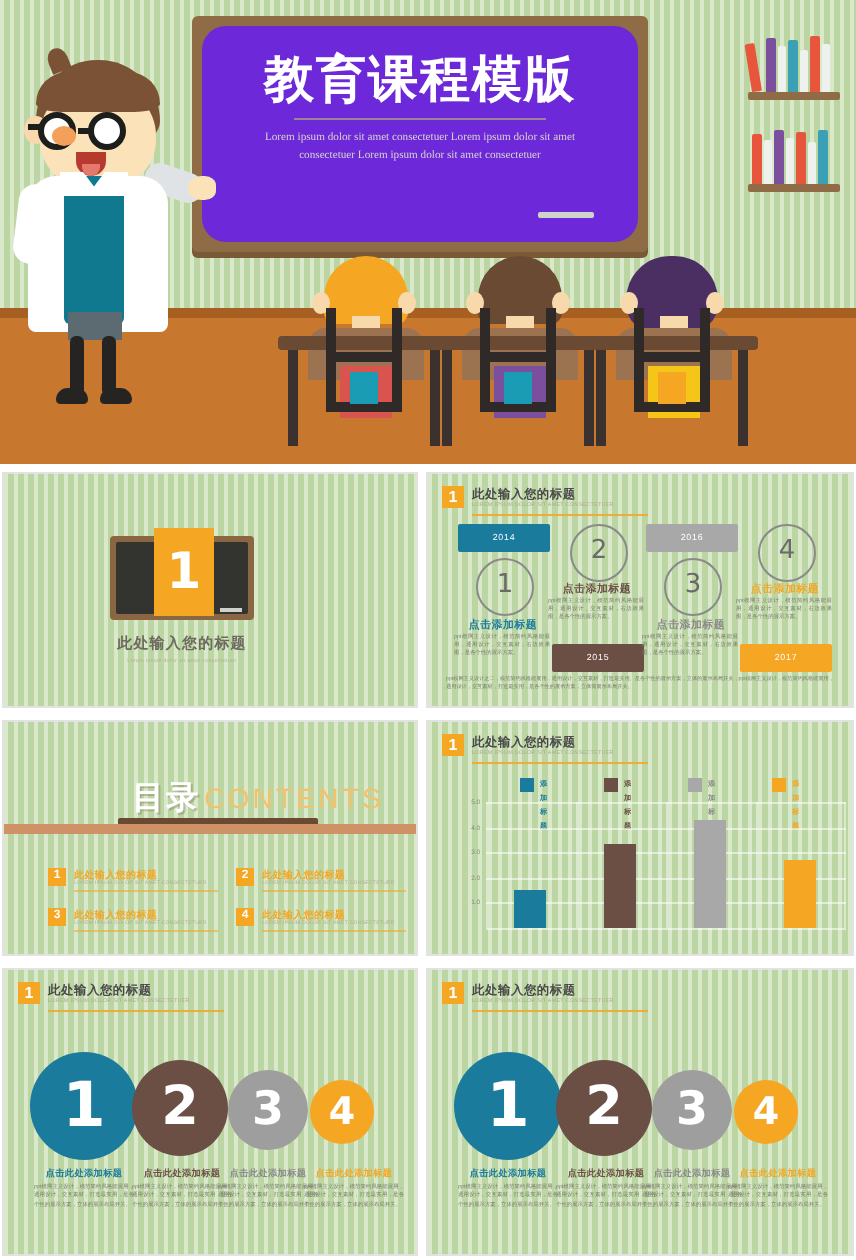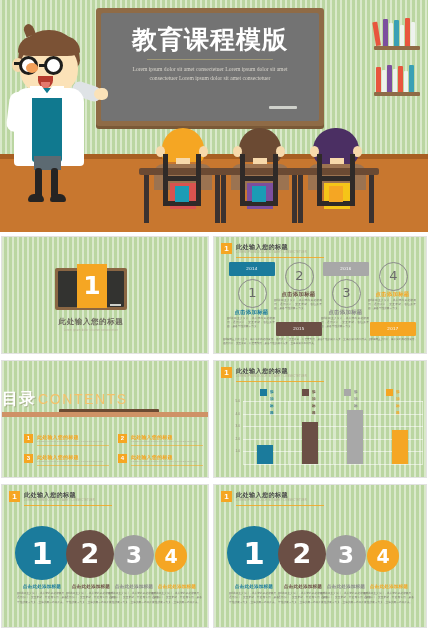--- a/index.html
+++ b/index.html
@@ -16,21 +16,21 @@
 
   
   .hero{position:absolute;left:0;top:0;width:428px;height:232px;overflow:hidden;}
   .hero .floor{position:absolute;left:0;bottom:0;width:100%;height:78px;background:#c8772f;}
   .hero .floor:before{content:"";position:absolute;left:0;top:0;width:100%;height:5px;background:#a85f22;}
   .hero .wallpart{position:absolute;left:0;top:0;width:100%;height:155px;}
 
   
   .board{position:absolute;left:96px;top:8px;width:228px;height:118px;background:#8f6b46;border-radius:3px;
          box-shadow:0 3px 0 #7a5937;}
-  .board-inner{position:absolute;left:5px;top:5px;right:5px;bottom:5px;background:#737373;border-radius:2px;}
+  .board-inner{position:absolute;left:5px;top:5px;right:5px;bottom:5px;background:#6d28d9;border-radius:12px;}
   .board-title{position:absolute;left:0;right:0;top:10px;text-align:center;color:#fff;font-size:25px;
     font-weight:bold;letter-spacing:1px;font-family:"DejaVu Sans",sans-serif;}
   .board-rule{position:absolute;left:46px;right:46px;top:46px;height:1px;background:#b2a878;opacity:.7;}
   .board-sub{position:absolute;left:22px;right:22px;top:52px;text-align:center;color:#d8d5cc;
     font-size:5.6px;line-height:9px;font-family:"Liberation Serif",serif;}
   .chalktray{position:absolute;right:22px;bottom:12px;width:28px;height:3px;background:#cfd1cb;border-radius:1px;}
 
   
   .shelf{position:absolute;right:8px;width:46px;}
   .shelf .plank{position:absolute;left:0;bottom:0;width:46px;height:4px;background:#8f6b46;border-radius:1px;}
@@ -105,21 +105,21 @@
   
   .tl-bar{position:absolute;height:14px;border-radius:1px;color:#fff;font-size:4.4px;
     text-align:center;line-height:14px;letter-spacing:.4px;}
   .tl-circle{position:absolute;width:27px;height:27px;border-radius:50%;border:1px solid #8a8a8a;
     color:#6a6a6a;font-size:13px;text-align:center;line-height:26px;font-family:"DejaVu Sans",sans-serif;}
   .tl-h{position:absolute;font-size:5.4px;font-weight:bold;text-align:center;letter-spacing:.3px;}
   .tl-p{position:absolute;font-size:2.7px;line-height:4.2px;color:#7b7a6e;text-align:justify;}
   .tl-foot{position:absolute;left:9px;right:9px;bottom:7px;font-size:2.6px;line-height:4px;color:#7b7a6e;text-align:justify;}
 
   
-  .toc-title{position:absolute;left:0;right:0;top:28px;text-align:left;}
+  .toc-title{position:absolute;left:0;right:0;top:28px;text-align:center;padding-left:48px;}
   .toc-cn{font-size:16px;font-weight:bold;color:#fff;letter-spacing:1px;
     text-shadow:1px 1px 0 rgba(120,110,80,.35);font-family:"DejaVu Sans",sans-serif;}
   .toc-en{font-size:14px;color:#f5c16a;letter-spacing:1.6px;margin-left:2px;font-family:"Liberation Sans",sans-serif;}
   .toc-band{position:absolute;left:0;right:0;top:51px;height:5px;background:#cf9266;}
   .toc-plank{position:absolute;left:57px;top:48px;width:100px;height:4px;background:#6b4a33;border-radius:1px;}
   .toc-item{position:absolute;width:88px;height:16px;}
   .toc-n{position:absolute;left:0;top:0;width:9px;height:9px;background:#f5a623;color:#fff;
     font-size:6px;font-weight:bold;text-align:center;line-height:9px;}
   .toc-t{position:absolute;left:13px;top:0;font-size:5px;font-weight:bold;color:#f5a623;letter-spacing:.2px;}
   .toc-s{position:absolute;left:13px;top:6px;font-size:2.5px;color:#b3ad94;letter-spacing:.15px;}

